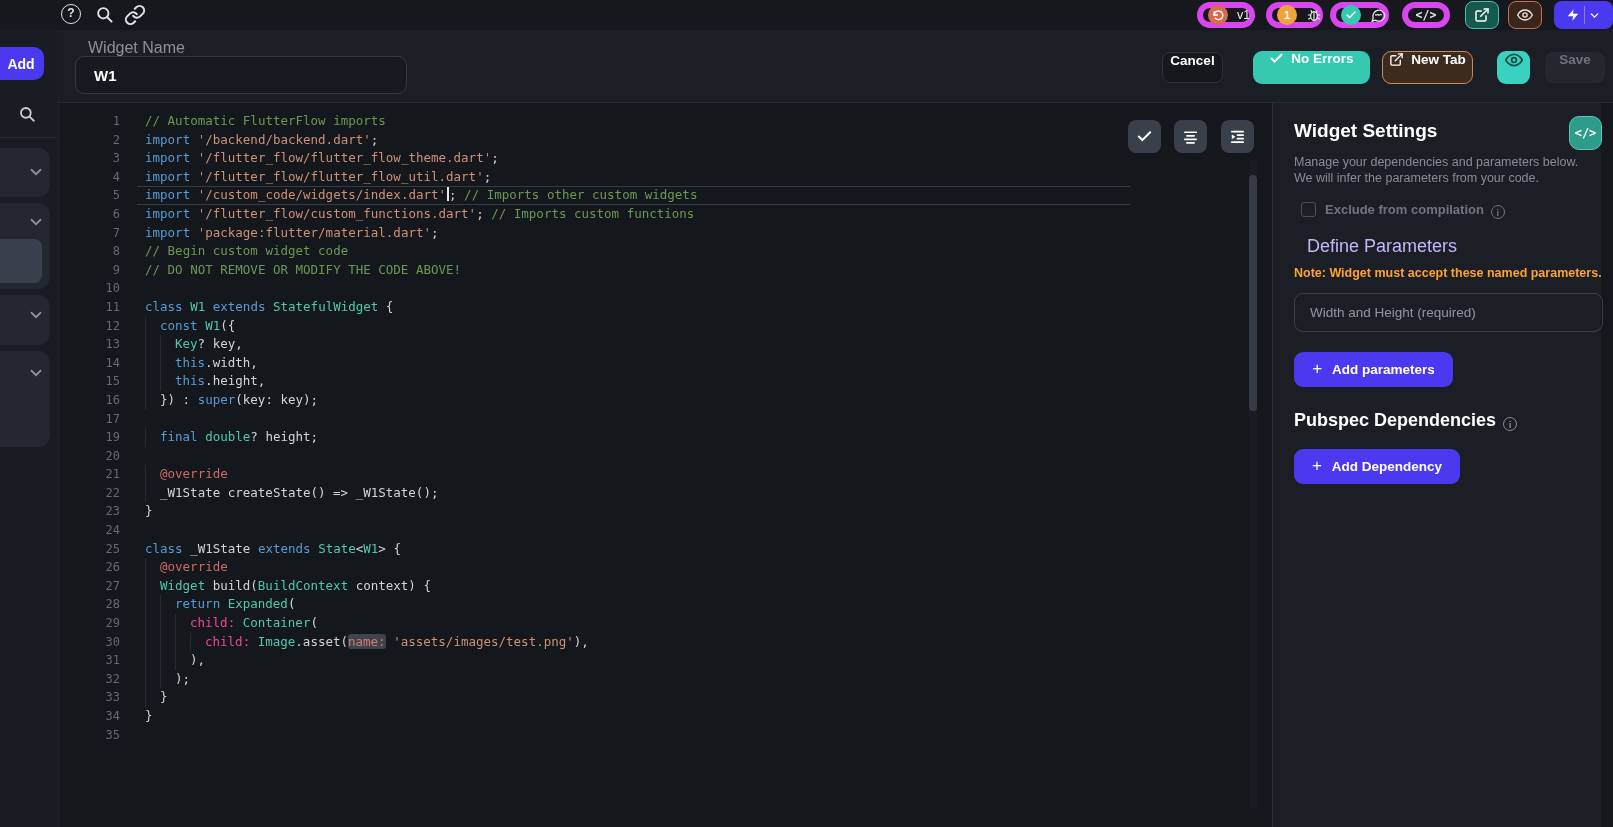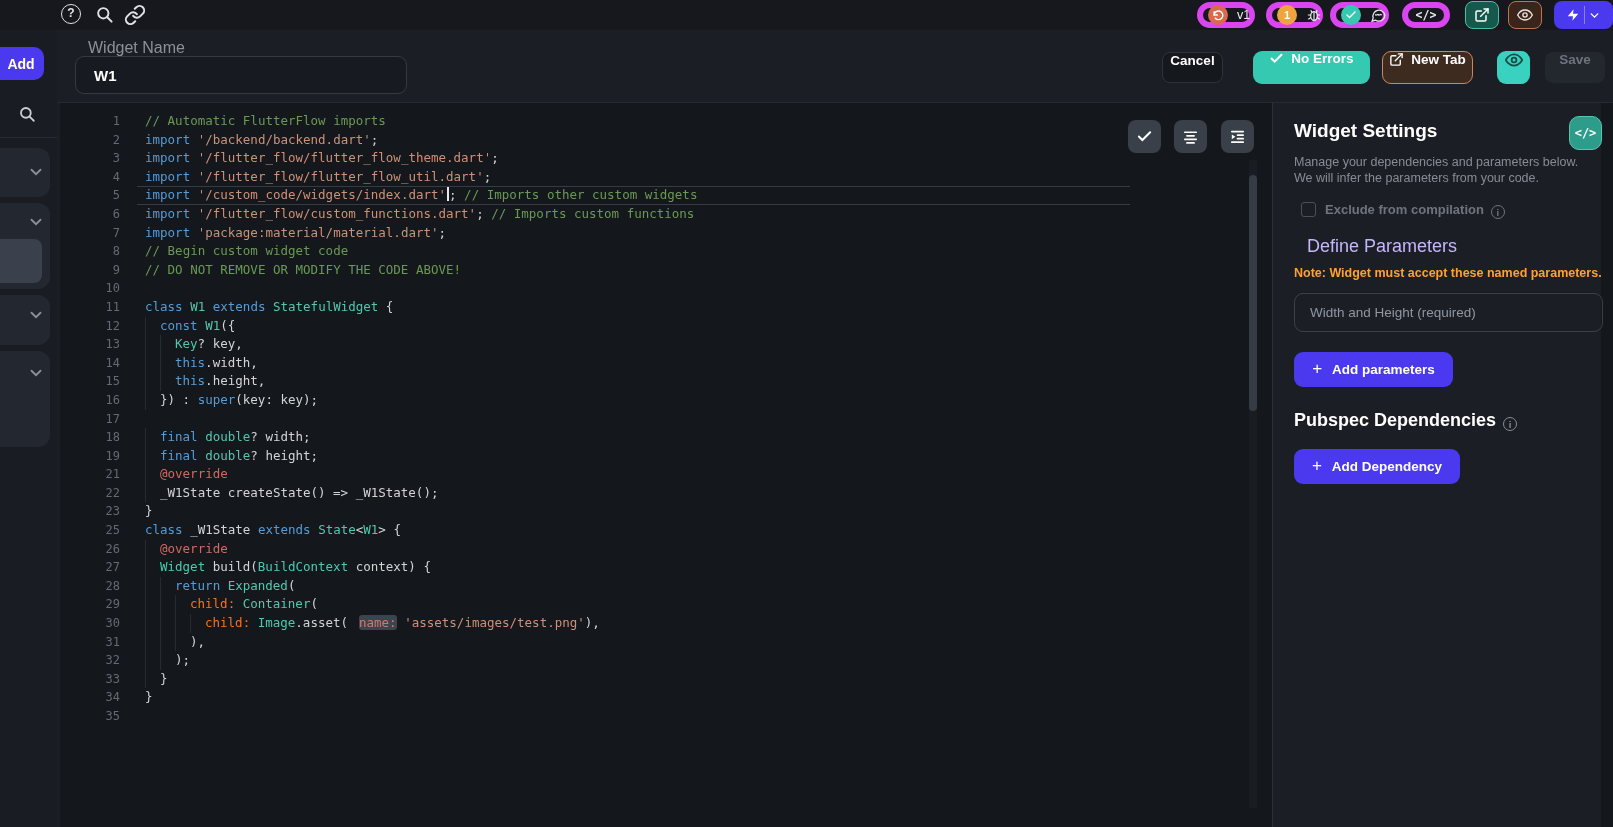--- a/index.html
+++ b/index.html
@@ -57,22 +57,22 @@
   #code-lines { position:absolute; left:0; top:9px; width:100%; }
   .code-line { position:relative; height:18.6px; line-height:18.6px; white-space:pre;
     font-family:"DejaVu Sans Mono", monospace; font-size:12.5px; }
   .line-num { display:inline-block; width:60px; text-align:right; color:#636b76; font-size:12px;
     vertical-align:top; }
   .line-body { position:relative; display:inline-block; margin-left:25px; vertical-align:top;
     height:18.6px; }
   .guide { position:absolute; top:0; bottom:0; width:1px; background:#262b33; }
   .indent { display:inline-block; height:1px; }
   .c-comment{color:#6a9955} .c-kw{color:#569cd6} .c-type{color:#4ec9b0} .c-str{color:#ce9178}
-  .c-ann{color:#cf6a63} .c-param{color:#f97316} .c-plain{color:#d4d4d4}
-  .c-paramhl{color:#d07a6e; background:#3e444e; border-radius:3px;margin-left:11px;}
+  .c-ann{color:#cf6a63} .c-param{color:#ec4899} .c-plain{color:#d4d4d4}
+  .c-paramhl{color:#d07a6e; background:#3e444e; border-radius:3px;}
   .c-cursor{display:inline-block; width:2px; height:14px; background:#e9e9e9;
     vertical-align:-2px; margin-left:1px;}
   .active-ov { position:absolute; left:77px; width:993px; top:0; bottom:0;
     border-top:1px solid #363c45; border-bottom:1px solid #363c45; pointer-events:none; }
   .ed-btn { position:absolute; top:17px; width:33px; height:33px; background:#394049;
     border-radius:8px; display:flex; align-items:center; justify-content:center; color:#fff; }
   .ed-btn svg { width:17px; height:17px; }
   #ed-track { position:absolute; left:1189px; top:57px; width:8px; height:648px; background:#191c22; }
   #ed-thumb { position:absolute; left:1189px; top:72px; width:8px; height:236px; background:#363c45;
     border-radius:4px; }
@@ -262,36 +262,37 @@
   </div>
 
   <div id="editor">
     <div id="code-lines">
         <div class="code-line"><span class="line-num">1</span><span class="line-body"><span class="indent" style="width: 0px;"></span><span class="c-comment">// Automatic FlutterFlow imports</span></span></div>
         <div class="code-line"><span class="line-num">2</span><span class="line-body"><span class="indent" style="width: 0px;"></span><span class="c-kw">import</span><span class="c-plain"> </span><span class="c-str">'/backend/backend.dart'</span><span class="c-plain">;</span></span></div>
         <div class="code-line"><span class="line-num">3</span><span class="line-body"><span class="indent" style="width: 0px;"></span><span class="c-kw">import</span><span class="c-plain"> </span><span class="c-str">'/flutter_flow/flutter_flow_theme.dart'</span><span class="c-plain">;</span></span></div>
         <div class="code-line"><span class="line-num">4</span><span class="line-body"><span class="indent" style="width: 0px;"></span><span class="c-kw">import</span><span class="c-plain"> </span><span class="c-str">'/flutter_flow/flutter_flow_util.dart'</span><span class="c-plain">;</span></span></div>
         <div class="code-line"><i class="active-ov"></i><span class="line-num">5</span><span class="line-body"><span class="indent" style="width: 0px;"></span><span class="c-kw">import</span><span class="c-plain"> </span><span class="c-str">'/custom_code/widgets/index.dart'</span><span class="c-cursor"></span><span class="c-plain">; </span><span class="c-comment">// Imports other custom widgets</span></span></div>
         <div class="code-line"><span class="line-num">6</span><span class="line-body"><span class="indent" style="width: 0px;"></span><span class="c-kw">import</span><span class="c-plain"> </span><span class="c-str">'/flutter_flow/custom_functions.dart'</span><span class="c-plain">; </span><span class="c-comment">// Imports custom functions</span></span></div>
-        <div class="code-line"><span class="line-num">7</span><span class="line-body"><span class="indent" style="width: 0px;"></span><span class="c-kw">import</span><span class="c-plain"> </span><span class="c-str">'package:material/material.dart'</span><span class="c-plain">;</span></span></div>
+        <div class="code-line"><span class="line-num">7</span><span class="line-body"><span class="indent" style="width: 0px;"></span><span class="c-kw">import</span><span class="c-plain"> </span><span class="c-str">'package:flutter/material.dart'</span><span class="c-plain">;</span></span></div>
         <div class="code-line"><span class="line-num">8</span><span class="line-body"><span class="indent" style="width: 0px;"></span><span class="c-comment">// Begin custom widget code</span></span></div>
         <div class="code-line"><span class="line-num">9</span><span class="line-body"><span class="indent" style="width: 0px;"></span><span class="c-comment">// DO NOT REMOVE OR MODIFY THE CODE ABOVE!</span></span></div>
         <div class="code-line"><span class="line-num">10</span><span class="line-body"><span class="indent" style="width: 0px;"></span></span></div>
         <div class="code-line"><span class="line-num">11</span><span class="line-body"><span class="indent" style="width: 0px;"></span><span class="c-kw">class</span><span class="c-plain"> </span><span class="c-type">W1</span><span class="c-plain"> </span><span class="c-kw">extends</span><span class="c-plain"> </span><span class="c-type">StatefulWidget</span><span class="c-plain"> {</span></span></div>
         <div class="code-line"><span class="line-num">12</span><span class="line-body"><i class="guide" style="left: 0px;"></i><span class="indent" style="width: 15px;"></span><span class="c-kw">const</span><span class="c-plain"> </span><span class="c-type">W1</span><span class="c-plain">({</span></span></div>
         <div class="code-line"><span class="line-num">13</span><span class="line-body"><i class="guide" style="left: 0px;"></i><i class="guide" style="left: 15px;"></i><span class="indent" style="width: 30px;"></span><span class="c-type">Key</span><span class="c-plain">? key,</span></span></div>
         <div class="code-line"><span class="line-num">14</span><span class="line-body"><i class="guide" style="left: 0px;"></i><i class="guide" style="left: 15px;"></i><span class="indent" style="width: 30px;"></span><span class="c-kw">this</span><span class="c-plain">.width,</span></span></div>
         <div class="code-line"><span class="line-num">15</span><span class="line-body"><i class="guide" style="left: 0px;"></i><i class="guide" style="left: 15px;"></i><span class="indent" style="width: 30px;"></span><span class="c-kw">this</span><span class="c-plain">.height,</span></span></div>
         <div class="code-line"><span class="line-num">16</span><span class="line-body"><i class="guide" style="left: 0px;"></i><span class="indent" style="width: 15px;"></span><span class="c-plain">}) : </span><span class="c-kw">super</span><span class="c-plain">(key: key);</span></span></div>
         <div class="code-line"><span class="line-num">17</span><span class="line-body"><span class="indent" style="width: 0px;"></span></span></div>
-        <div class="code-line"><span class="line-num">18</span><span class="line-body"><i class="guide" style="left: 0px;"></i><span class="indent" style="width: 15px;"></span><span class="c-kw">final</span><span class="c-plain"> </span><span class="c-type">double</span><span class="c-plain">? width;</span></span></div>
         <div class="code-line"><span class="line-num">19</span><span class="line-body"><i class="guide" style="left: 0px;"></i><span class="indent" style="width: 15px;"></span><span class="c-kw">final</span><span class="c-plain"> </span><span class="c-type">double</span><span class="c-plain">? height;</span></span></div>
+        <div class="code-line"><span class="line-num">20</span><span class="line-body"><span class="indent" style="width: 0px;"></span></span></div>
         <div class="code-line"><span class="line-num">21</span><span class="line-body"><i class="guide" style="left: 0px;"></i><span class="indent" style="width: 15px;"></span><span class="c-ann">@override</span></span></div>
         <div class="code-line"><span class="line-num">22</span><span class="line-body"><i class="guide" style="left: 0px;"></i><span class="indent" style="width: 15px;"></span><span class="c-plain">_W1State createState() =&gt; _W1State();</span></span></div>
         <div class="code-line"><span class="line-num">23</span><span class="line-body"><span class="indent" style="width: 0px;"></span><span class="c-plain">}</span></span></div>
+        <div class="code-line"><span class="line-num">24</span><span class="line-body"><span class="indent" style="width: 0px;"></span></span></div>
         <div class="code-line"><span class="line-num">25</span><span class="line-body"><span class="indent" style="width: 0px;"></span><span class="c-kw">class</span><span class="c-plain"> _W1State </span><span class="c-kw">extends</span><span class="c-plain"> </span><span class="c-type">State</span><span class="c-plain">&lt;</span><span class="c-type">W1</span><span class="c-plain">&gt; {</span></span></div>
         <div class="code-line"><span class="line-num">26</span><span class="line-body"><i class="guide" style="left: 0px;"></i><span class="indent" style="width: 15px;"></span><span class="c-ann">@override</span></span></div>
         <div class="code-line"><span class="line-num">27</span><span class="line-body"><i class="guide" style="left: 0px;"></i><span class="indent" style="width: 15px;"></span><span class="c-type">Widget</span><span class="c-plain"> build(</span><span class="c-type">BuildContext</span><span class="c-plain"> context) {</span></span></div>
         <div class="code-line"><span class="line-num">28</span><span class="line-body"><i class="guide" style="left: 0px;"></i><i class="guide" style="left: 15px;"></i><span class="indent" style="width: 30px;"></span><span class="c-kw">return</span><span class="c-plain"> </span><span class="c-type">Expanded</span><span class="c-plain">(</span></span></div>
         <div class="code-line"><span class="line-num">29</span><span class="line-body"><i class="guide" style="left: 0px;"></i><i class="guide" style="left: 15px;"></i><i class="guide" style="left: 30px;"></i><span class="indent" style="width: 45px;"></span><span class="c-param">child:</span><span class="c-plain"> </span><span class="c-type">Container</span><span class="c-plain">(</span></span></div>
         <div class="code-line"><span class="line-num">30</span><span class="line-body"><i class="guide" style="left: 0px;"></i><i class="guide" style="left: 15px;"></i><i class="guide" style="left: 30px;"></i><i class="guide" style="left: 45px;"></i><span class="indent" style="width: 60px;"></span><span class="c-param">child:</span><span class="c-plain"> </span><span class="c-type">Image</span><span class="c-plain">.asset(</span><span class="c-paramhl">name:</span><span class="c-plain"> </span><span class="c-str">'assets/images/test.png'</span><span class="c-plain">),</span></span></div>
         <div class="code-line"><span class="line-num">31</span><span class="line-body"><i class="guide" style="left: 0px;"></i><i class="guide" style="left: 15px;"></i><i class="guide" style="left: 30px;"></i><span class="indent" style="width: 45px;"></span><span class="c-plain">),</span></span></div>
         <div class="code-line"><span class="line-num">32</span><span class="line-body"><i class="guide" style="left: 0px;"></i><i class="guide" style="left: 15px;"></i><span class="indent" style="width: 30px;"></span><span class="c-plain">);</span></span></div>
         <div class="code-line"><span class="line-num">33</span><span class="line-body"><i class="guide" style="left: 0px;"></i><span class="indent" style="width: 15px;"></span><span class="c-plain">}</span></span></div>
         <div class="code-line"><span class="line-num">34</span><span class="line-body"><span class="indent" style="width: 0px;"></span><span class="c-plain">}</span></span></div>

